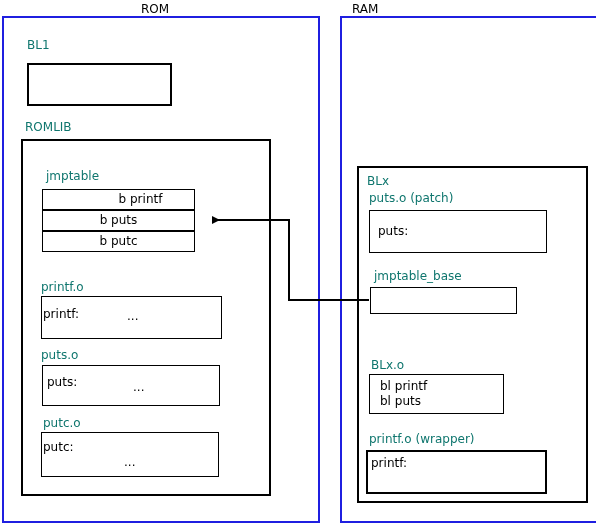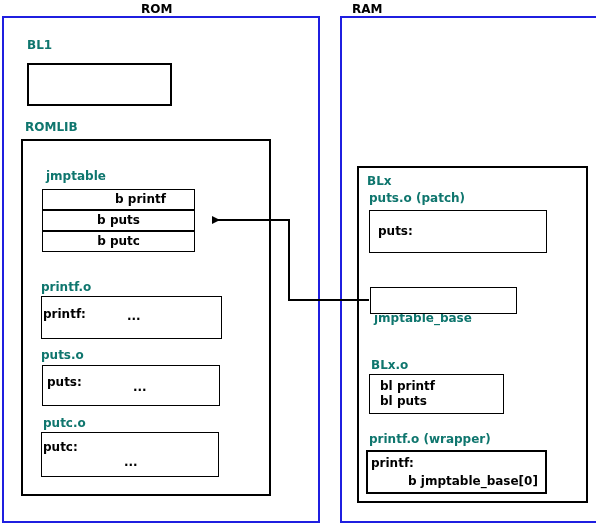--- a/index.html
+++ b/index.html
@@ -10,21 +10,20 @@
   }
   body {
     font-family: "DejaVu Sans", sans-serif;
   }
   #canvas {
     position: relative;
     width: 596px;
     height: 530px;
     background: #ffffff;
     overflow: hidden;
-    font-weight: bold;
   }
 
   
   .lbl {
     position: absolute;
     font-size: 12px;
     line-height: 14px;
     color: #0f766e;
     white-space: pre;
     text-align: center;
@@ -122,32 +121,31 @@
   <div class="region-title" style="left:352px; top:2px;">RAM</div>
   <div class="region" style="left:340px; top:16px; width:268px; height:507px;"></div>
 
   <div class="box" style="left:357px; top:166px; width:231px; height:337px;"></div>
   <div class="lbl" style="left:367px; top:174px;">BLx</div>
 
   <div class="lbl" style="left:369px; top:191px;">puts.o (patch)</div>
   <div class="box-thin" style="left:369px; top:210px; width:178px; height:43px;"></div>
   <div class="code" style="left:378px; top:224px;">puts:</div>
 
-  <div class="lbl" style="left:374px; top:269px;margin-top:42px;">jmptable_base</div>
+  <div class="lbl" style="left:374px; top:269px;">jmptable_base</div>
   <div class="box-thin" style="left:370px; top:287px; width:147px; height:27px;"></div>
 
   <div class="lbl" style="left:371px; top:358px;">BLx.o</div>
   <div class="box-thin" style="left:369px; top:374px; width:135px; height:40px;"></div>
   <div class="code" style="left:380px; top:379px;">bl printf</div>
   <div class="code" style="left:380px; top:394px;">bl puts</div>
 
   <div class="lbl" style="left:369px; top:432px;">printf.o (wrapper)</div>
   <div class="box" style="left:366px; top:450px; width:181px; height:44px;"></div>
   <div class="code" style="left:371px; top:456px;">printf:</div>
-  <div class="code" style="left:408px; top:474px;">b jmptable_base[0]</div>
 
   <svg id="connector" viewBox="0 0 613 530" xmlns="http://www.w3.org/2000/svg">
     <defs>
       <marker id="arrowhead" markerWidth="9" markerHeight="8" refX="8" refY="4" orient="auto" markerUnits="userSpaceOnUse">
         <path d="M8,0 L8,8 L0,4 z" fill="#000000"></path>
       </marker>
     </defs>
     <polyline points="369,300 289,300 289,220 212,220" fill="none" stroke="#000000" stroke-width="2" marker-end="url(#arrowhead)"></polyline>
   </svg>
 

